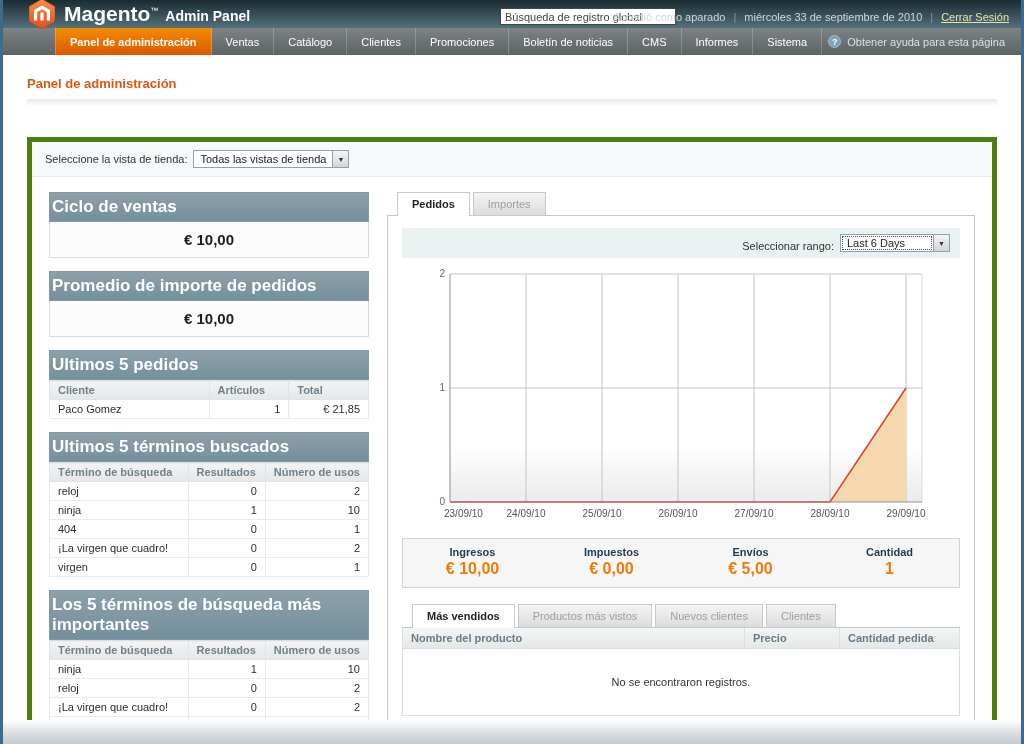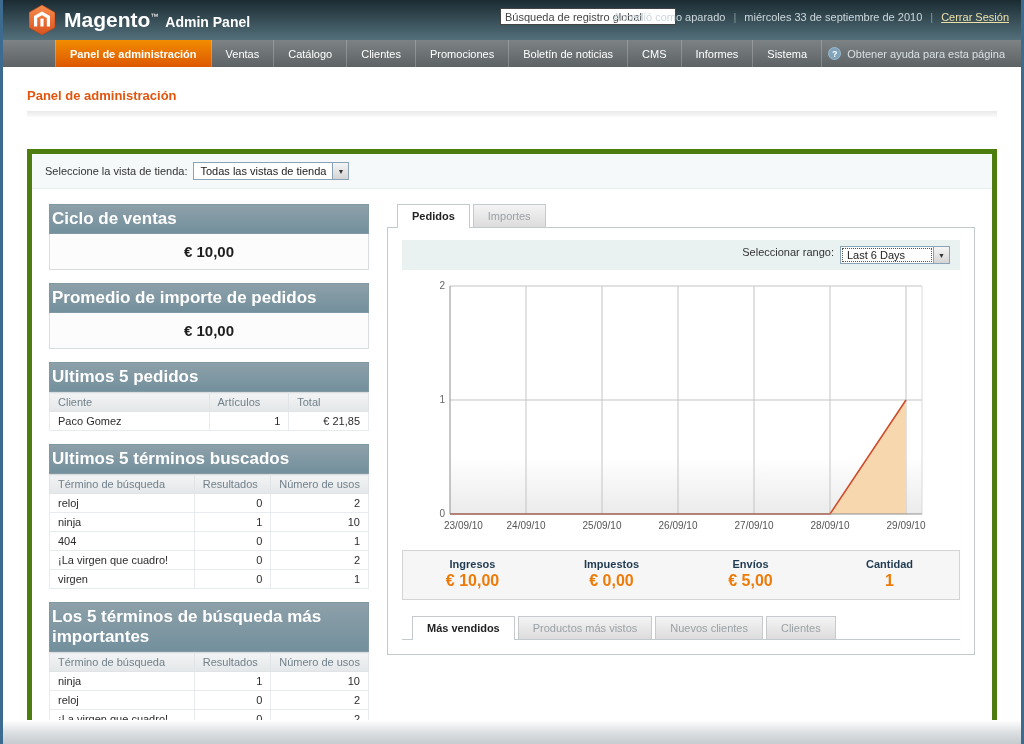--- a/index.html
+++ b/index.html
@@ -9,21 +9,21 @@
     font-family:"Liberation Sans", sans-serif;
     background:#eef1f3;
   }
   .page {
     width:1024px; height:744px; position:relative; overflow:hidden;
     background:#fff;
     border-left:3px solid #3d6b8f; border-right:3px solid #3d6b8f;
   }
   
   .top-header {
-    height:40px; background:linear-gradient(#1b2b32,#53707b);
+    height:28px; background:linear-gradient(#1b2b32,#53707b);
     display:flex; align-items:center; position:relative; color:#fff;
   }
   .logo-wrap { display:flex; align-items:center; margin-left:26px; }
   .logo-mark { margin-right:9px; }
   .brand { font-size:21px; font-weight:bold; }
   .tm { font-size:8px; vertical-align:top; position:relative; top:-4px; }
   .brand-suffix { font-size:14px; font-weight:bold; margin-left:7px; position:relative; top:2px; }
   .global-search {
     position:absolute; left:497px; top:8px; width:176px; height:17px;
     border:1px solid #444; font-size:11px; padding:1px 4px; color:#444; background:#fff;
@@ -55,33 +55,33 @@
   .left-col { width:320px; flex:none; }
   .right-col { flex:1; min-width:0; }
   
   .card { margin-bottom:13px; }
   .card-header {
     background:linear-gradient(#8da0a9,#73909d); border:1px solid #8299a4;
     color:#fff; font-weight:bold; font-size:17px; padding:4px 2px;
   }
   .card-value { border:1px solid #d9dde0; border-top:none; background:#fcfcfc; text-align:center; font-size:15px; font-weight:bold; color:#1e1e1e; padding:9px 0; }
   .mini-table { width:100%; border-collapse:collapse; font-size:11px; border:1px solid #d9dde0; }
-  .mini-table th { background:linear-gradient(#f2f3f4,#e4e7e9); color:#71818b; font-weight:normal; text-align:left; padding:3px 8px; border:1px solid #e0e4e6; border-top:none; white-space:nowrap; }
+  .mini-table th { background:linear-gradient(#f2f3f4,#e4e7e9); color:#71818b; font-weight:bold; text-align:left; padding:3px 8px; border:1px solid #e0e4e6; border-top:none; white-space:nowrap; }
   .mini-table td { padding:3px 8px; border:1px solid #e8ebed; color:#2c2c2c; background:#fff; }
   .a-right { text-align:right; }
   
   .tab-strip { display:flex; align-items:flex-start; gap:3px; border-bottom:1px solid #c2cace; padding-left:10px; }
   .tab {
     font-size:11px; color:#555; padding:5px 14px; cursor:pointer;
     background:linear-gradient(#f4f4f4,#dcdcdc); border:1px solid #c6cacc; border-bottom:none; white-space:nowrap;
   }
   .tab.active { background:#fff; color:#222; font-weight:bold; margin-bottom:-1px; padding-bottom:6px; }
   .tab.disabled { color:#9aa1a5; }
   .panel { border:1px solid #c2cace; border-top:none; padding:12px 14px 14px; background:#fff; }
-  .range-band { background:#e9f1f1; padding:6px 10px; display:flex; justify-content:flex-end; align-items:flex-start; gap:6px; font-size:11px; color:#333; }
+  .range-band { background:#e9f1f1; padding:6px 10px; display:flex; justify-content:flex-end; align-items:flex-end; gap:6px; font-size:11px; color:#333; }
   #chart { display:block; margin:10px auto 0; }
   .totals { display:flex; border:1px solid #d4d4d4; background:#f6f6f6; margin-top:12px; }
   .total-cell { flex:1; text-align:center; padding:7px 0 9px; }
   .total-label { font-weight:bold; font-size:11px; color:#1f3a50; }
   .total-value { font-weight:bold; font-size:16px; color:#ee7b08; margin-top:2px; }
   .sub-tabs { margin-top:16px; }
   .products-table { width:100%; border-collapse:collapse; font-size:11px; }
   .products-table th { background:linear-gradient(#f4f5f5,#e4e7e8); color:#6c7a83; font-weight:bold; text-align:left; padding:4px 8px; border:1px solid #dcdfe0; border-top:none; }
   .products-table td { border:1px solid #dcdfe0; border-top:none; }
   .empty-cell { text-align:center; padding:27px 0; color:#333; }
@@ -327,20 +327,34 @@
                   <div class="total-value">1</div>
                 </div>
               </div>
 
             <div class="tab-strip sub-tabs" id="sub-tabs">
                 <div class="tab active">Más vendidos</div>
                 <div class="tab disabled">Productos más vistos</div>
                 <div class="tab disabled">Nuevos clientes</div>
                 <div class="tab disabled">Clientes</div>
               </div>
+            <table class="products-table">
+              <thead>
+                  <tr id="products-head">
+                    <th>Nombre del producto</th>
+                    <th style="width: 95px;">Precio</th>
+                    <th style="width: 120px;">Cantidad pedida</th>
+                  </tr>
+                </thead>
+              <tbody>
+                <tr>
+                  <td class="empty-cell" id="empty-cell" colspan="3">No se encontraron registros.</td>
+                </tr>
+              </tbody>
+            </table>
           </div>
         </div>
       </div>
     </div>
   </div>
 
   <div class="footer-strip"></div>
 </div>
 
 </body></html>

